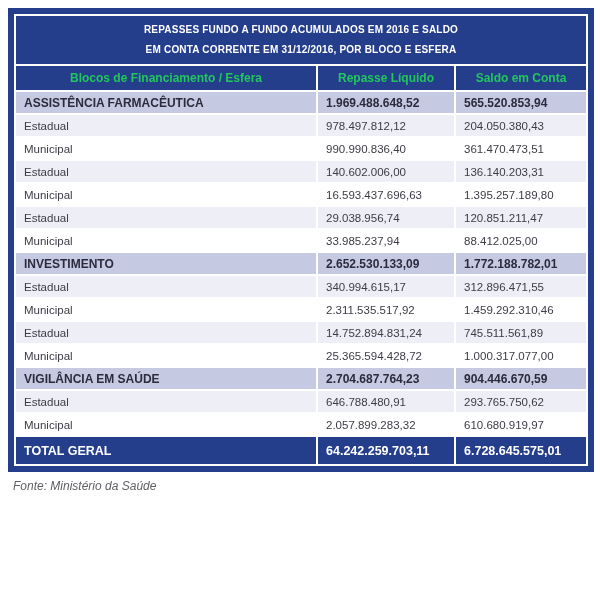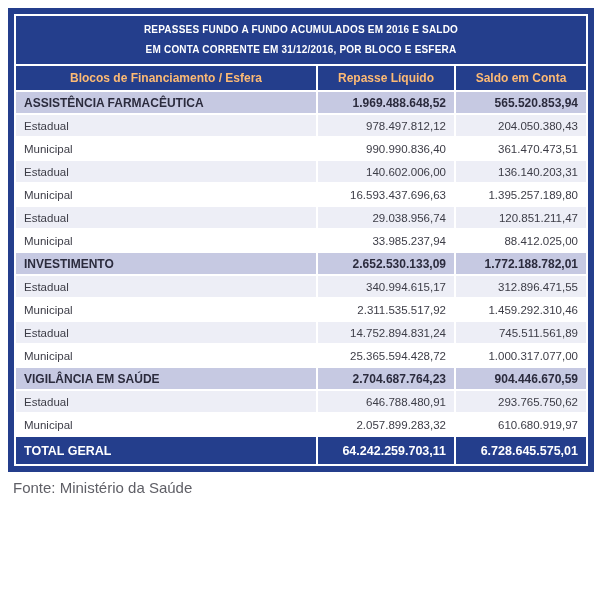--- a/index.html
+++ b/index.html
@@ -39,53 +39,54 @@
     font-weight: bold;
     font-size: 10px;
     letter-spacing: 0.2px;
     text-align: center;
     height: 44px;
     line-height: 20px;
     padding: 2px 4px;
   }
   tr.col-header th {
     background: #243e8c;
-    color: #fdba74;
+    color: #22c55e;
     font-weight: bold;
     font-size: 12px;
     text-align: center;
     height: 24px;
   }
 
   tbody td {
     font-size: 11.5px;
     height: 21px;
   }
-  td.num { text-align: right; }
+  td.num { text-align: left; }
 
   tr.block td {
     background: #c6c9e2;
     color: #2b2b3d;
     font-weight: bold;
     font-size: 12px;
   }
   tr.sub-light td { background: #edeef6; color: #3c3c46; }
   tr.sub-white td { background: #ffffff; color: #3c3c46; margin-left: 33px; }
 
   tr.total-row td {
     background: #243e8c;
     color: #ffffff;
     font-weight: bold;
     font-size: 12.5px;
     height: 27px;
     margin-top: 12px;
   }
 
   .fonte {
-    font-size: 15px;
+    font-style: italic;
+    font-size: 12px;
     color: #5f5f66;
     margin: 7px 0 0 5px;
   }
 </style>
 </head>
 <body>
 
 <div class="report">
   <table class="repasses">
     <colgroup>

